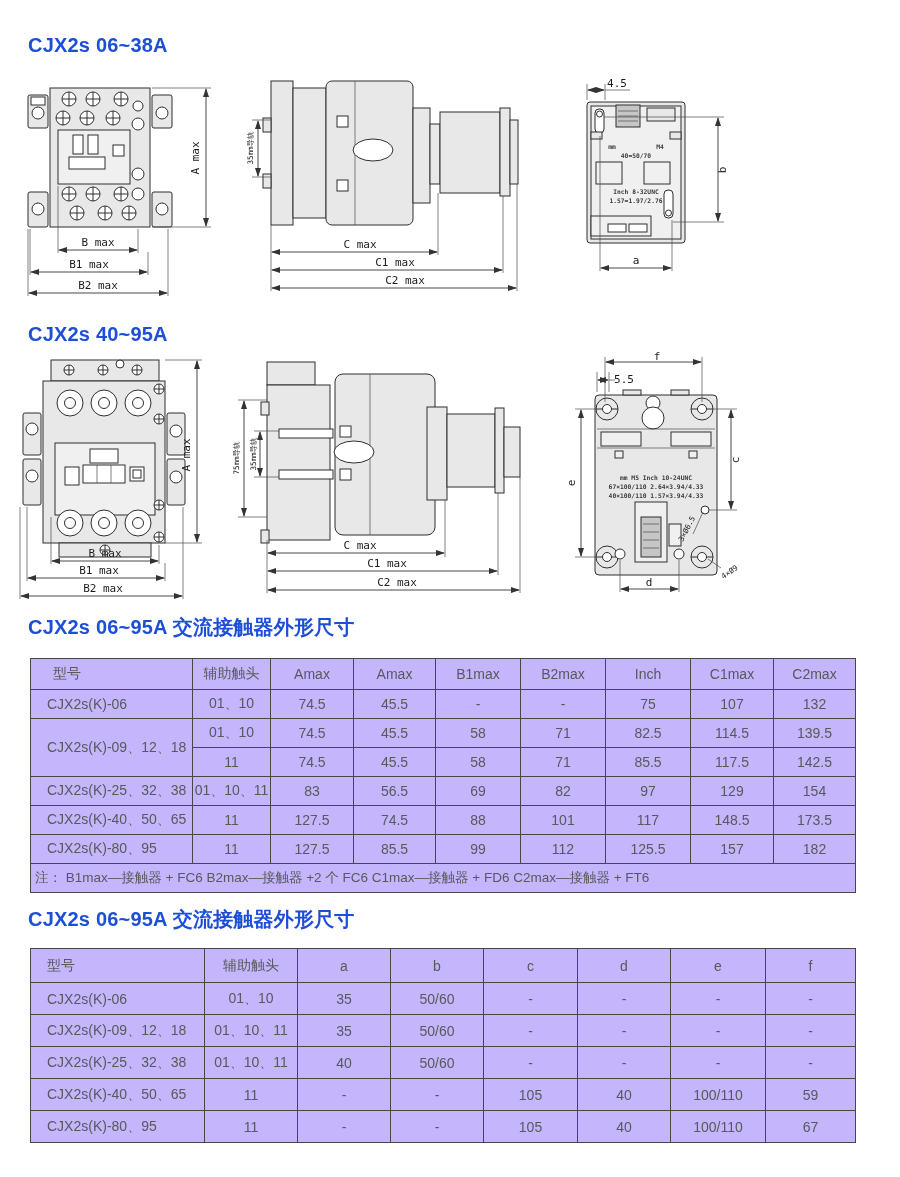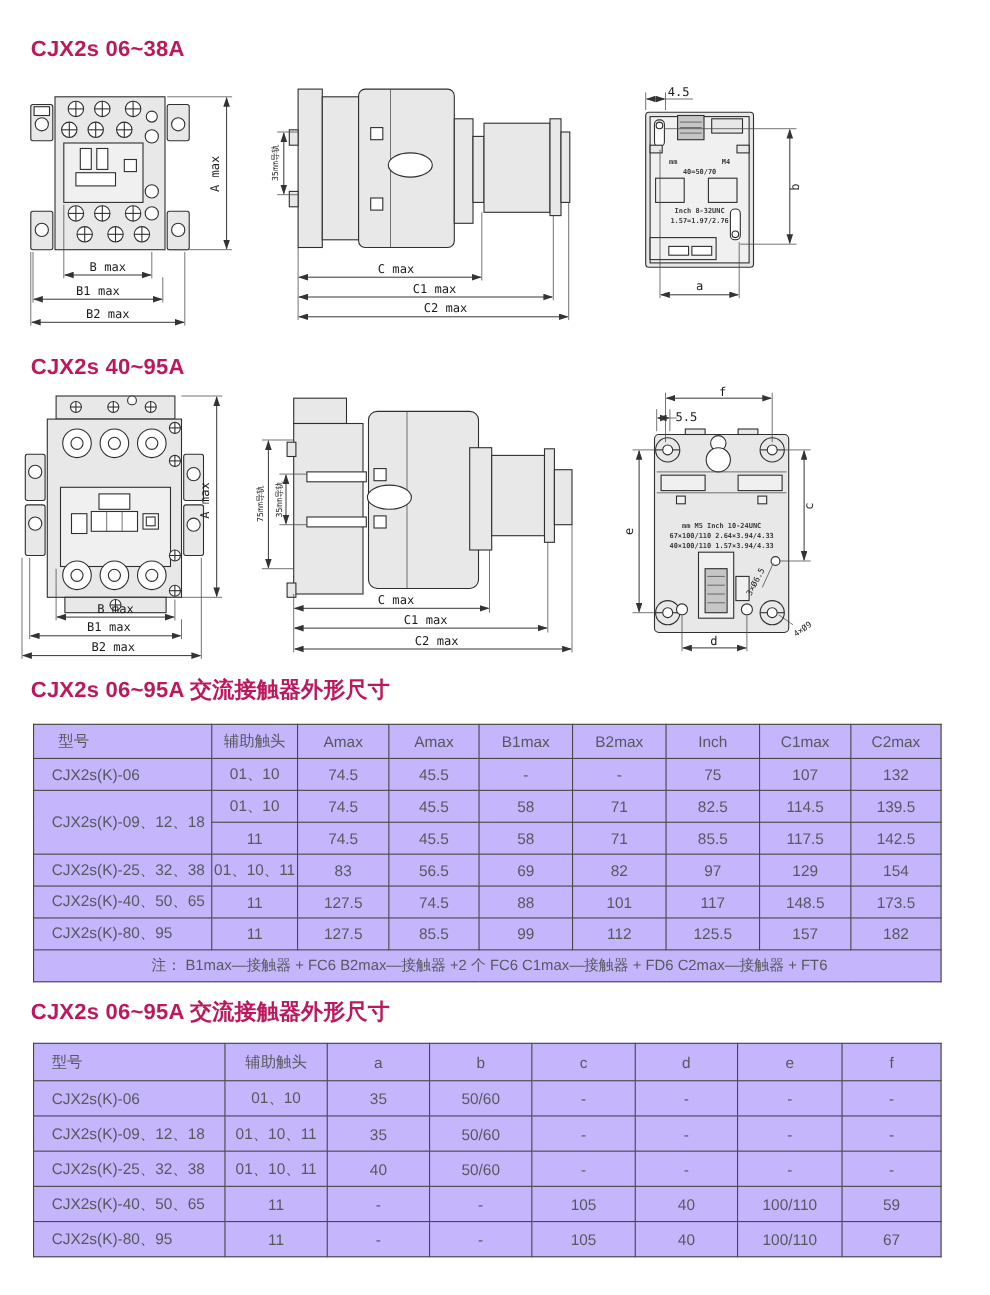--- a/index.html
+++ b/index.html
@@ -2,34 +2,34 @@
 <html><head>
 <meta charset="utf-8">
 <style>
   html,body{margin:0;padding:0;}
   body{
     width:900px;height:1177px;background:#ffffff;position:relative;
     font-family:"Liberation Sans",sans-serif;overflow:hidden;
   }
   .abs{position:absolute;}
   .sec-heading{
-    font-size:20px;font-weight:700;color:#be185d;margin:0;
+    font-size:20px;font-weight:700;color:#1d4ed8;margin:0;
     font-family:"Liberation Sans",sans-serif;letter-spacing:.2px;text-align:right;
   }
   
   table{border-collapse:collapse;table-layout:fixed;background:#c4b5fd;}
   th,td{
     border:1px solid #474747;font-size:14px;color:#58595b;font-weight:400;
     text-align:center;padding:0;white-space:nowrap;overflow:hidden;
   }
   .t1 th{height:30px}.t1 td{height:28px}
   .t2 th{height:33px}.t2 td{height:31px}
   .colL{text-align:left;padding-left:16px;}
   .hL{text-align:left;padding-left:22px;}
-  .noteCell{text-align:center;padding-left:4px;font-size:13.5px;}
+  .noteCell{text-align:left;padding-left:4px;font-size:13.5px;}
   
   svg{overflow:visible}
   .part{fill:#e8e8e8;stroke:#2f2f2f;stroke-width:1}
   .part2{fill:#f0f0f0;stroke:#2f2f2f;stroke-width:1}
   .dark{fill:#c6c6c6;stroke:#2f2f2f;stroke-width:1}
   .white{fill:#ffffff;stroke:#2f2f2f;stroke-width:1}
   .thin{stroke:#4a4a4a;stroke-width:.7}
   .dim{stroke:#333;stroke-width:.9;fill:none}
   .dtxt{font-family:"DejaVu Sans Mono",monospace;font-size:11px;fill:#1b1b1b}
   .dtxt8{font-family:"DejaVu Sans Mono",monospace;font-size:7.5px;fill:#1b1b1b}

